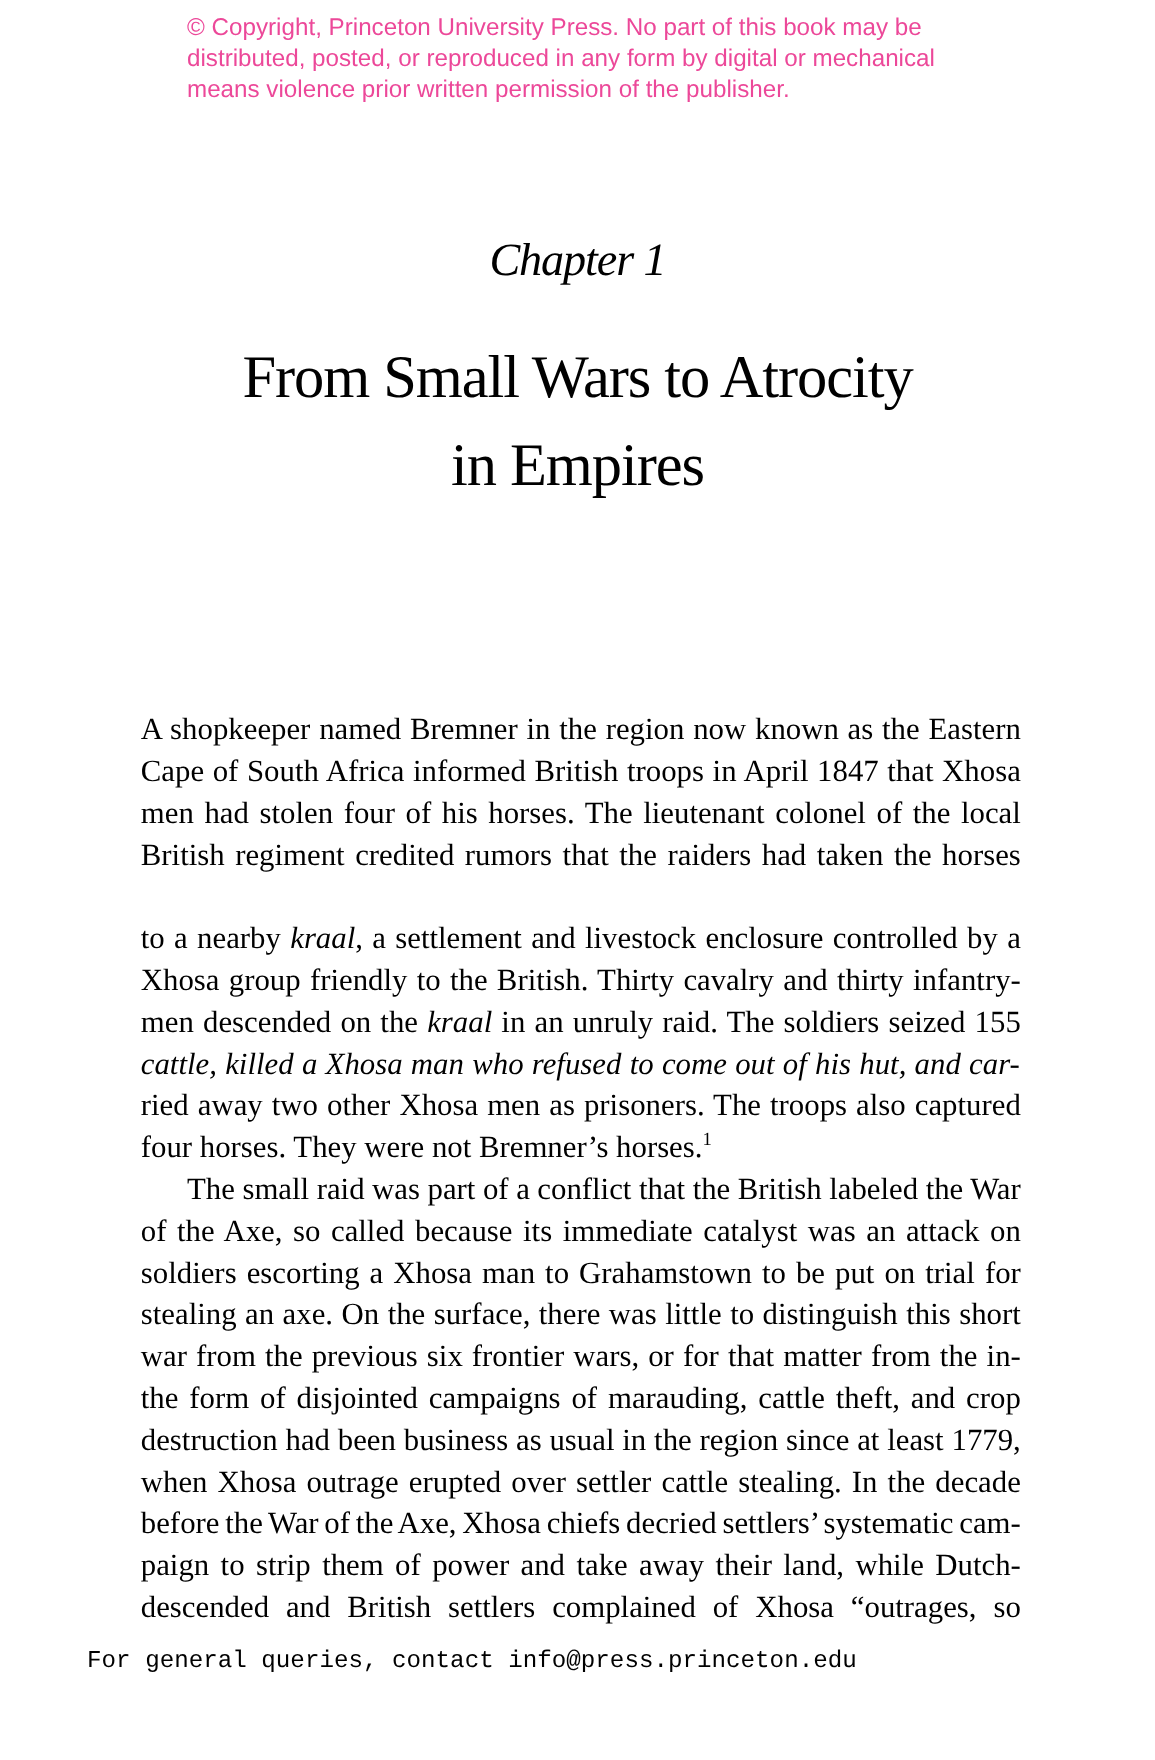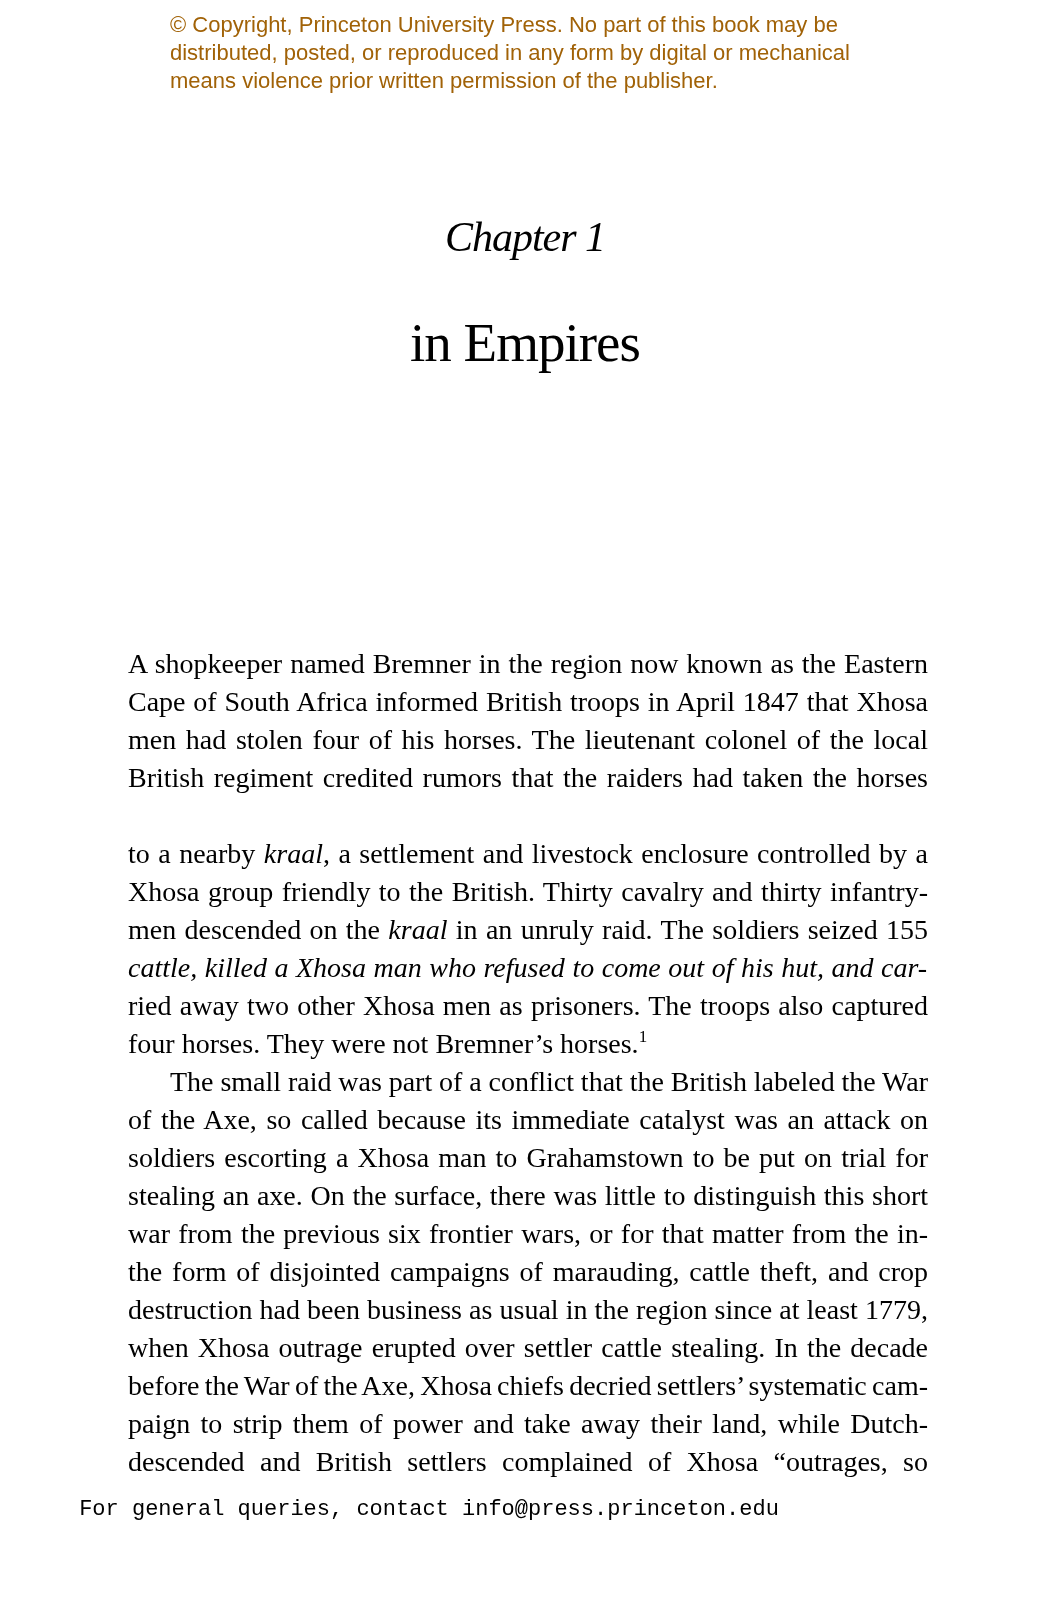--- a/index.html
+++ b/index.html
@@ -17,21 +17,21 @@
   }
   .copyright {
     position: absolute;
     left: 170px;
     top: 11px;
     width: 720px;
     font-family: "Liberation Sans", sans-serif;
     font-size: 22px;
     line-height: 28px;
     text-align: left;
-    color: #a16207;
+    color: #ec4899;
   }
   .chapter-label {
     position: absolute;
     top: 212px;
     left: 0;
     width: 1050px;
     text-align: center;
     font-family: "Liberation Serif", serif;
     font-style: italic;
     font-size: 42px;
@@ -94,20 +94,21 @@
 
   <div class="copyright">
     <div>© Copyright, Princeton University Press. No part of this book may be</div>
     <div>distributed, posted, or reproduced in any form by digital or mechanical</div>
     <div>means violence prior written permission of the publisher.</div>
   </div>
 
   <div class="chapter-label">Chapter 1</div>
 
   <div class="chapter-title">
+    <div>From Small Wars to Atrocity</div>
     <div>in Empires</div>
   </div>
 
   <div class="body-text">
       <div class="paragraph">
         <div class="body-line" style="word-spacing: 0.978693px;"><span class="line-content">A shopkeeper named Bremner in the region now known as the Eastern</span></div>
         <div class="body-line" style="word-spacing: 0.826705px;"><span class="line-content">Cape of South Africa informed British troops in April 1847 that Xhosa</span></div>
         <div class="body-line" style="word-spacing: 2.625px;"><span class="line-content">men had stolen four of his horses. The lieutenant colonel of the local</span></div>
         <div class="body-line" style="word-spacing: 2.55625px;"><span class="line-content">British regiment credited rumors that the raiders had taken the horses</span></div>
         <div class="body-line" style="word-spacing: 1.47727px; margin-top: 38px;"><span class="line-content">to a nearby <i>kraal</i>, a settlement and livestock enclosure controlled by a</span></div>

